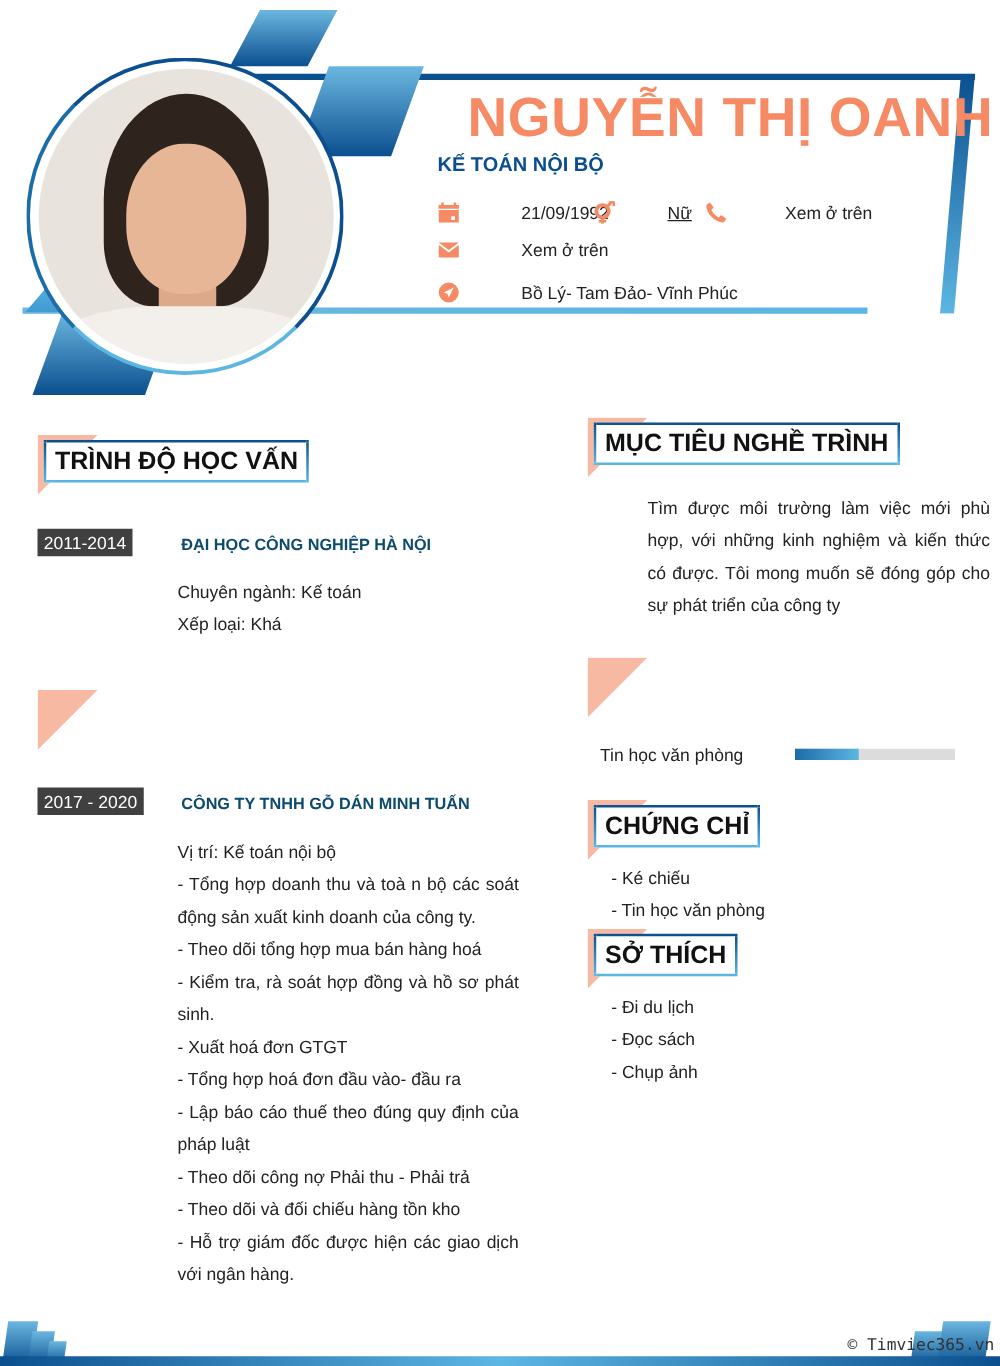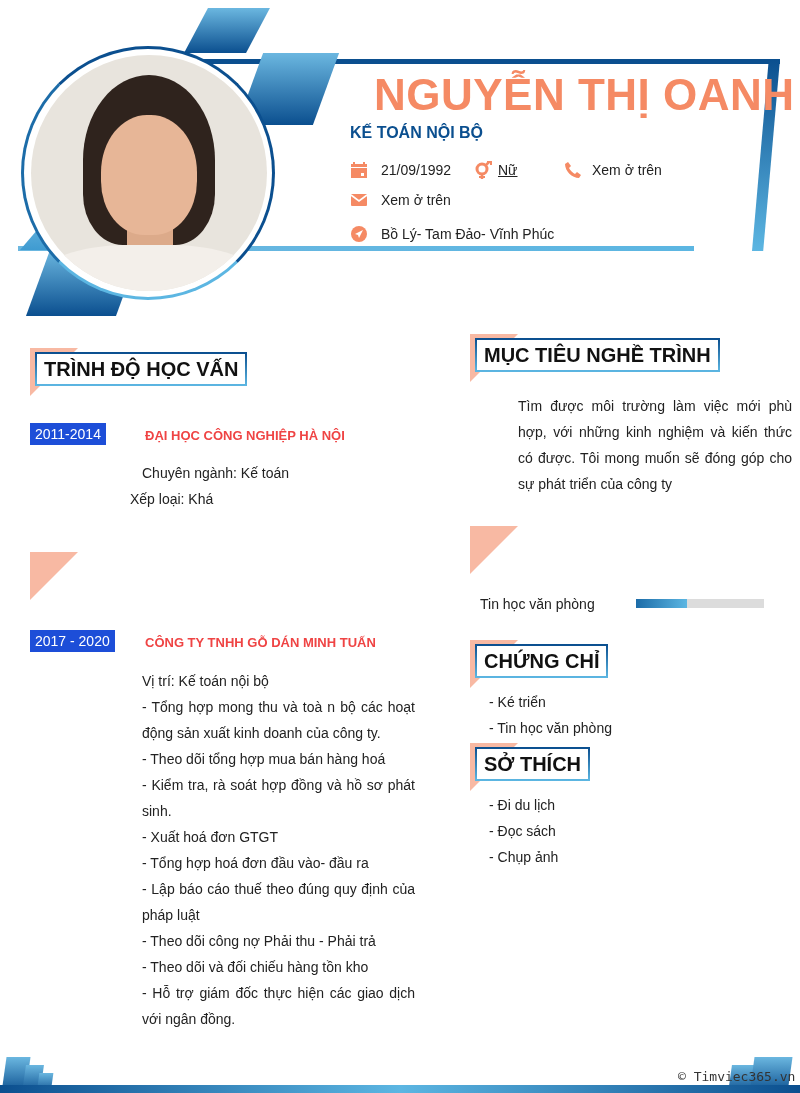--- a/index.html
+++ b/index.html
@@ -13,29 +13,29 @@
   .deco-left-tri { left: 20px; top: 215px; width: 60px; height: 35px; background: linear-gradient(#6bb7e0,#3f9bd1); clip-path: polygon(50% 0, 100% 0, 60% 100%, 0 100%); }
   .deco-left-bar { left: 38px; top: 250px; width: 90px; height: 66px; background: linear-gradient(#6bb7e0, #0b4f8f); transform: skewX(-20deg); }
   .photo-ring { left: 21px; top: 46px; width: 254px; height: 254px; border-radius: 50%; border: 3px solid #0b4f8f; border-bottom-color: #5cb6e2; border-left-color: #1c6ca8; background: #fff; }
   .photo { left: 31px; top: 55px; width: 236px; height: 236px; border-radius: 50%; background: radial-gradient(circle at 50% 42%, #e9b898 0 26%, #c99a7a 27%, #3a2a22 28% 34%, #2e221c 35% 45%, #e8e4dd 46%); overflow: hidden; }
   .photo .face { position: absolute; left: 70px; top: 60px; width: 96px; height: 120px; border-radius: 48% 48% 45% 45%; background: #e7b697; }
   .photo .hair { position: absolute; left: 52px; top: 20px; width: 132px; height: 170px; border-radius: 50% 50% 30% 30%; background: #2f231d; }
   .photo .shirt { position: absolute; left: 10px; top: 190px; width: 216px; height: 80px; background: #f3efea; border-radius: 40% 40% 0 0; }
   .photo .neck { position: absolute; left: 96px; top: 165px; width: 46px; height: 40px; background: #dcaa8a; }
   .name { left: 350px; top: 70px; font-size: 44px; font-weight: bold; color: #f58a64; letter-spacing: 0.5px; margin-left: 24px; }
   .job { left: 350px; top: 124px; font-size: 16px; font-weight: bold; color: #0b4f8f; }
-  .info-row { display: flex; align-items: center; font-size: 14px; color: #222; }
+  .info-row { display: flex; align-items: center; font-size: 14px; color: #222; gap: 36px; }
   .info-row .ic { width: 18px; height: 18px; margin-right: 13px; display: inline-flex; align-items: center; justify-content: center; }
   .ic svg { width: 18px; height: 18px; }
   
   .sec { position: absolute; }
   .sec .tri { position: absolute; left: 0; top: 0; width: 48px; height: 48px; background: #f8b9a3; clip-path: polygon(0 0, 100% 0, 0 100%); }
   .sec .box { position: relative; margin-left: 5px; margin-top: 4px; padding: 4px 7px 3px 7px; background: #fff; border: 2px solid; border-image: linear-gradient(#0b4f8f, #5cb6e2) 1; font-size: 20px; font-weight: bold; color: #111; display: inline-block; white-space: nowrap; }
-  .year { position: absolute; background: #1d4ed8; color: #fff; font-size: 14px; padding: 3px 5px; }
-  .org { position: absolute; font-size: 13px; font-weight: bold; color: #ef4444; }
+  .year { position: absolute; background: #404040; color: #fff; font-size: 14px; padding: 3px 5px; }
+  .org { position: absolute; font-size: 13px; font-weight: bold; color: #0c4a6e; }
   .txt { position: absolute; font-size: 14px; color: #222; line-height: 26px; }
   .justify { text-align: justify; }
   .skill-bar { left: 636px; top: 599px; width: 128px; height: 9px; background: #dcdcdc; }
   .skill-fill { height: 100%; width: 40%; background: linear-gradient(90deg,#1c6ca8,#5cb6e2); }
   
   .foot-line { left: 0; top: 1085px; width: 800px; height: 8px; background: linear-gradient(90deg,#0b4f8f,#5cb6e2 50%,#0b4f8f); }
   .foot-l1 { left: 4px; top: 1057px; width: 24px; height: 36px; background: linear-gradient(#6bb7e0,#0b4f8f); transform: skewX(-8deg); }
   .foot-l2 { left: 24px; top: 1065px; width: 18px; height: 28px; background: linear-gradient(#6bb7e0,#0b4f8f); transform: skewX(-8deg); }
   .foot-l3 { left: 38px; top: 1073px; width: 14px; height: 20px; background: linear-gradient(#6bb7e0,#0b4f8f); transform: skewX(-8deg); }
   .foot-r1 { left: 752px; top: 1057px; width: 38px; height: 36px; background: linear-gradient(#6bb7e0,#0b4f8f); transform: skewX(-8deg); }
@@ -116,57 +116,57 @@
   <span>Bồ Lý- Tam Đảo- Vĩnh Phúc</span>
 </div>
 
 <div class="sec" style="left:30px;top:348px;">
   <div class="tri"></div>
   <div class="box">TRÌNH ĐỘ HỌC VẤN</div>
 </div>
 <div class="year" style="left:30px;top:423px;">2011-2014</div>
 <div class="org" style="left:145px;top:428px;">ĐẠI HỌC CÔNG NGHIỆP HÀ NỘI</div>
 <div class="txt" style="left:142px;top:460px;">Chuyên ngành: Kế toán</div>
-<div class="txt" style="left:130px;top:486px;text-align:right;">Xếp loại: Khá</div>
+<div class="txt" style="left:142px;top:486px;text-align:right;">Xếp loại: Khá</div>
 
 <div class="sec" style="left:30px;top:552px;">
   <div class="tri"></div>
 </div>
 <div class="year" style="left:30px;top:630px;">2017 - 2020</div>
 <div class="org" style="left:145px;top:635px;">CÔNG TY TNHH GỖ DÁN MINH TUẤN</div>
 <div class="txt" style="left:142px;top:668px;width:273px;">Vị trí: Kế toán nội bộ</div>
-<div class="txt justify" style="left:142px;top:694px;width:273px;">- Tổng hợp mong thu và toà n bộ các hoạt động  sản xuất kinh doanh của công ty.</div>
+<div class="txt justify" style="left:142px;top:694px;width:273px;">- Tổng hợp doanh thu và toà n bộ các soát động  sản xuất kinh doanh của công ty.</div>
 <div class="txt" style="left:142px;top:746px;width:273px;">- Theo dõi tổng hợp mua bán hàng hoá</div>
 <div class="txt justify" style="left:142px;top:772px;width:273px;">- Kiểm tra, rà soát  hợp đồng và hồ sơ phát sinh.</div>
 <div class="txt" style="left:142px;top:824px;width:273px;">- Xuất hoá đơn GTGT</div>
 <div class="txt" style="left:142px;top:850px;width:273px;">- Tổng hợp hoá đơn đầu vào- đầu ra</div>
 <div class="txt justify" style="left:142px;top:876px;width:273px;">- Lập báo cáo thuế theo đúng quy định của pháp luật</div>
 <div class="txt" style="left:142px;top:928px;width:273px;">- Theo dõi công nợ Phải thu - Phải trả</div>
 <div class="txt" style="left:142px;top:954px;width:273px;">- Theo dõi và đối chiếu hàng tồn kho</div>
-<div class="txt justify" style="left:142px;top:980px;width:273px;">- Hỗ trợ giám đốc thực hiện các giao dịch với ngân đồng.</div>
+<div class="txt justify" style="left:142px;top:980px;width:273px;">- Hỗ trợ giám đốc được hiện các giao dịch với ngân hàng.</div>
 
 <div class="sec" style="left:470px;top:334px;">
   <div class="tri"></div>
   <div class="box">MỤC TIÊU NGHỀ TRÌNH</div>
 </div>
 <div class="txt justify" style="left:490px;top:393px;width:274px;margin-left:28px;">Tìm được môi trường làm việc mới phù hợp, với những kinh nghiệm và kiến thức có được. Tôi mong muốn sẽ đóng góp cho sự phát triển của công ty</div>
 
 <div class="sec" style="left:470px;top:526px;">
   <div class="tri"></div>
 </div>
 <div class="txt" style="left:480px;top:591px;">Tin học văn phòng</div>
 <div class="abs skill-bar">
     <div class="skill-fill" style="width: 40%;"></div>
   </div>
 
 <div class="sec" style="left:470px;top:640px;">
   <div class="tri"></div>
   <div class="box">CHỨNG CHỈ</div>
 </div>
-<div class="txt" style="left:489px;top:689px;">- Ké triển</div>
+<div class="txt" style="left:489px;top:689px;">- Ké chiếu</div>
 <div class="txt" style="left:489px;top:715px;">- Tin học văn phòng</div>
 
 <div class="sec" style="left:470px;top:743px;">
   <div class="tri"></div>
   <div class="box">SỞ THÍCH</div>
 </div>
 <div class="txt" style="left:489px;top:792px;">- Đi du lịch</div>
 <div class="txt" style="left:489px;top:818px;">- Đọc sách</div>
 <div class="txt" style="left:489px;top:844px;">- Chụp ảnh</div>
 

